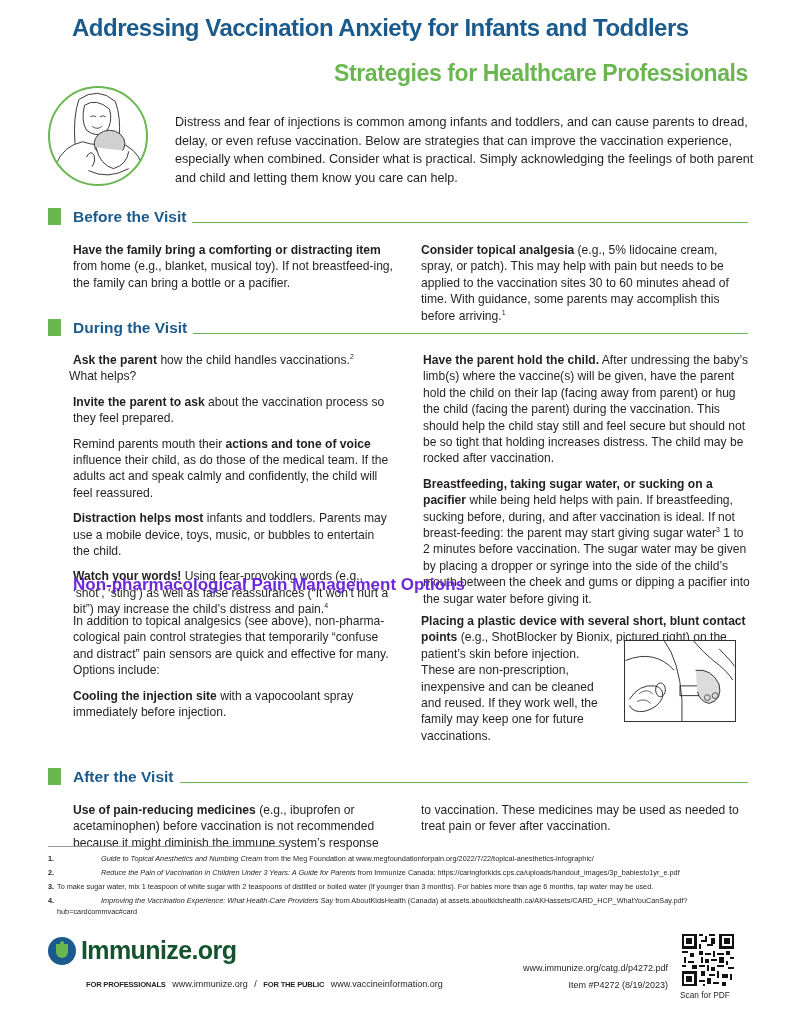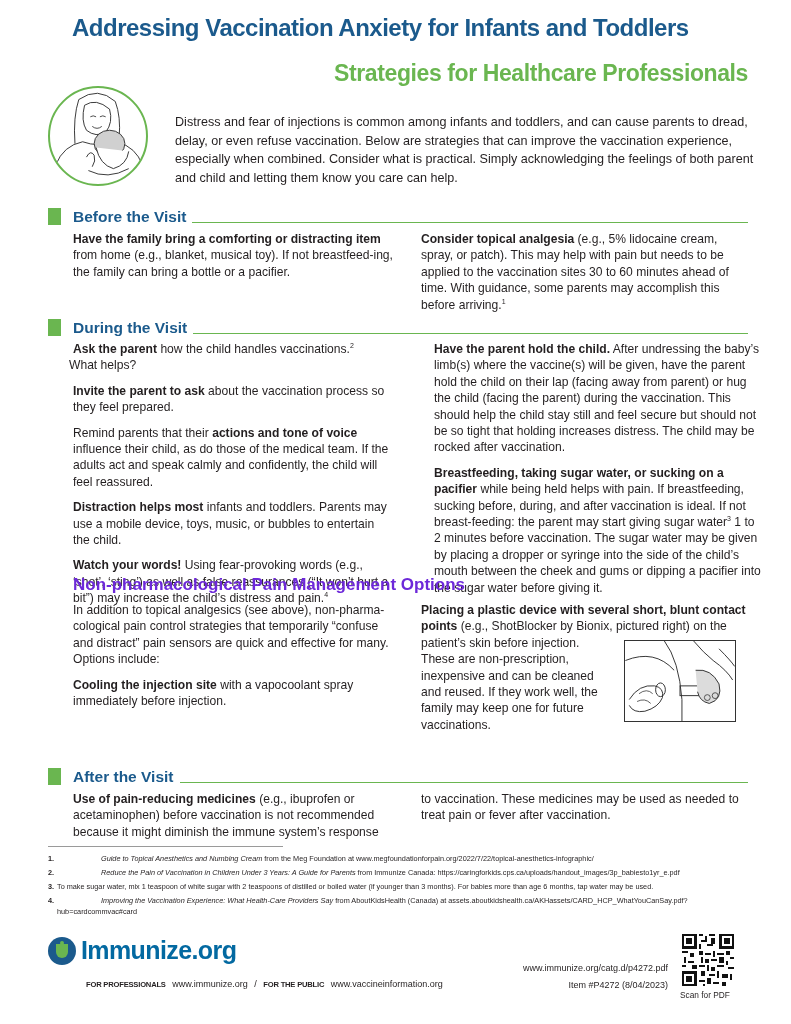--- a/index.html
+++ b/index.html
@@ -12,41 +12,41 @@
   .hero-circle { position: absolute; left: 48px; top: 86px; width: 100px; height: 100px; border: 2.5px solid #6ab650; border-radius: 50%; overflow: hidden; background: #fff; }
   .hero-circle svg { width: 100%; height: 100%; }
 
   .intro { position: absolute; left: 175px; top: 113px; width: 590px; font-size: 12.6px; line-height: 18.5px; color: #231f20; }
 
   .section-head { position: absolute; left: 48px; height: 20px; width: 700px; display: flex; align-items: flex-end; }
   .section-bar { width: 13px; height: 17px; background: #6ab650; margin-right: 12px; flex: none; }
   .section-title { font-size: 15.5px; font-weight: bold; color: #1b5a8c; white-space: nowrap; line-height: 17px; }
   .section-rule { flex: 1; height: 1.5px; background: #6ab650; margin-left: 6px; margin-bottom: 2px; }
 
-  .col { position: absolute; font-size: 12.1px; line-height: 16.4px; color: #231f20; }
+  .col { position: absolute; font-size: 12.1px; line-height: 16.4px; color: #231f20; margin-top: 11px; }
   .col p { margin-bottom: 9px; }
   .col b { font-weight: bold; }
   sup { font-size: 7px; vertical-align: super; line-height: 0; }
 
   .subhead { position: absolute; left: 73px; top: 575px; font-size: 17px; font-weight: bold; color: #6d28d9; white-space: nowrap; }
 
   .device-box { position: absolute; left: 624px; top: 640px; width: 112px; height: 82px; border: 1.5px solid #333; background: #fff; overflow: hidden; }
   .device-box svg { width: 100%; height: 100%; }
 
   .fn-rule { position: absolute; left: 48px; top: 846px; width: 235px; height: 1px; background: #9a9a9a; }
   .footnotes { position: absolute; left: 48px; top: 853px; width: 700px; font-size: 7.3px; line-height: 11px; color: #231f20; }
   .footnotes .fn { display: flex; margin-bottom: 3px; }
   .footnotes .fn-num { width: 9px; flex: none; font-weight: bold; }
   .footnotes i { font-style: italic; padding-left: 44px; }
 
   .logo { position: absolute; left: 48px; top: 936px; display: flex; align-items: center; }
   .logo-mark { width: 28px; height: 28px; border-radius: 50%; background: #1b5a8c; position: relative; margin-right: 5px; }
   .logo-mark::before { content: ""; position: absolute; left: 8px; top: 7px; width: 12px; height: 14px; background: #6ab650; border-radius: 0 0 6px 6px; }
   .logo-mark::after { content: ""; position: absolute; left: 12px; top: 4px; width: 4px; height: 4px; background: #6ab650; border-radius: 50%; }
-  .logo-text { font-size: 25px; font-weight: bold; color: #0369a1; letter-spacing: -0.6px; }
+  .logo-text { font-size: 25px; font-weight: bold; color: #14532d; letter-spacing: -0.6px; }
 
   .footer-links { position: absolute; left: 86px; top: 979px; font-size: 9px; white-space: nowrap; }
   .footer-links .lab { font-weight: bold; font-size: 7.6px; letter-spacing: -0.2px; }
   .footer-links .url { margin: 0 4px; }
 
   .doc-meta { position: absolute; right: 123px; top: 960px; text-align: right; font-size: 9px; line-height: 17px; white-space: nowrap; margin-left: 22px; }
 
   .qr { position: absolute; left: 682px; top: 934px; width: 52px; height: 52px; }
   .qr-label { position: absolute; left: 680px; top: 990px; font-size: 8.3px; white-space: nowrap; text-align: right; }
 </style>
@@ -89,26 +89,26 @@
 
 <div class="section-head" style="top:316px;">
   <div class="section-bar"></div>
   <div class="section-title">During the Visit</div>
   <div class="section-rule"></div>
 </div>
 
 <div class="col" style="left:73px; top:341px; width:320px;">
   <p><b>Ask the parent</b><span> how the child handles vaccinations.</span><sup>2</sup><br><span style="margin-left:-4px"> What helps?</span></p>
   <p><b>Invite the parent to ask</b><span> about the vaccination process so they feel prepared.</span></p>
-  <p><span>Remind parents that their </span><b>actions and tone of voice</b><span> influence their child, as do those of the medical team. If the adults act and speak calmly and confidently, the child will feel reassured.</span></p>
+  <p><span>Remind parents mouth their </span><b>actions and tone of voice</b><span> influence their child, as do those of the medical team. If the adults act and speak calmly and confidently, the child will feel reassured.</span></p>
   <p><b>Distraction helps most</b><span> infants and toddlers. Parents may use a mobile device, toys, music, or bubbles to entertain the child.</span></p>
   <p><b>Watch your words!</b><span> Using fear-provoking words (e.g., ‘shot’, ‘sting’) as well as false reassurances (“It won’t hurt a bit”) may increase the child’s distress and pain.</span><sup>4</sup></p>
 </div>
 
-<div class="col" style="left:434px; top:341px; width:330px;">
+<div class="col" style="left:423px; top:341px; width:330px;">
   <p><b>Have the parent hold the child.</b><span> After undressing the baby’s limb(s) where the vaccine(s) will be given, have the parent hold the child on their lap (facing away from parent) or hug the child (facing the parent) during the vaccination. This should help the child stay still and feel secure but should not be so tight that holding increases distress. The child may be rocked after vaccination.</span></p>
   <p><b>Breastfeeding, taking sugar water, or sucking on a pacifier</b><span> while being held helps with pain. If breastfeeding, sucking before, during, and after vaccination is ideal. If not breast-feeding: the parent may start giving sugar water</span><sup>3</sup><span> 1 to 2 minutes before vaccination. The sugar water may be given by placing a dropper or syringe into the side of the child’s mouth between the cheek and gums or dipping a pacifier into the sugar water before giving it.</span></p>
 </div>
 
 <div class="subhead">Non-pharmacological Pain Management Options</div>
 
 <div class="col" style="left:73px; top:602px; width:325px;">
   <p><span>In addition to topical analgesics (see above), non-pharma-cological pain control strategies that temporarily “confuse and distract” pain sensors are quick and effective for many. Options include:</span></p>
   <p><b>Cooling the injection site</b><span> with a vapocoolant spray immediately before injection.</span></p>
 </div>
@@ -175,21 +175,21 @@
 <div class="footer-links">
   <span class="lab">FOR PROFESSIONALS</span>
   <span class="url">www.immunize.org</span>
   <span>/</span>
   <span class="lab" style="margin-left:4px">FOR THE PUBLIC</span>
   <span class="url">www.vaccineinformation.org</span>
 </div>
 
 <div class="doc-meta">
   <div>www.immunize.org/catg.d/p4272.pdf</div>
-  <div>Item #P4272 (8/04/2023)</div>
+  <div>Item #P4272 (8/19/2023)</div>
 </div>
 
 <svg class="qr" viewBox="0 0 25 25" shape-rendering="crispEdges">
   <rect width="25" height="25" fill="#fff"></rect>
   <g fill="#111">
     <rect x="0" y="0" width="7" height="7"></rect>
       <rect x="1" y="1" width="5" height="5" fill="#fff"></rect>
       <rect x="2" y="2" width="3" height="3"></rect>
     <rect x="18" y="0" width="7" height="7"></rect>
       <rect x="19" y="1" width="5" height="5" fill="#fff"></rect>

